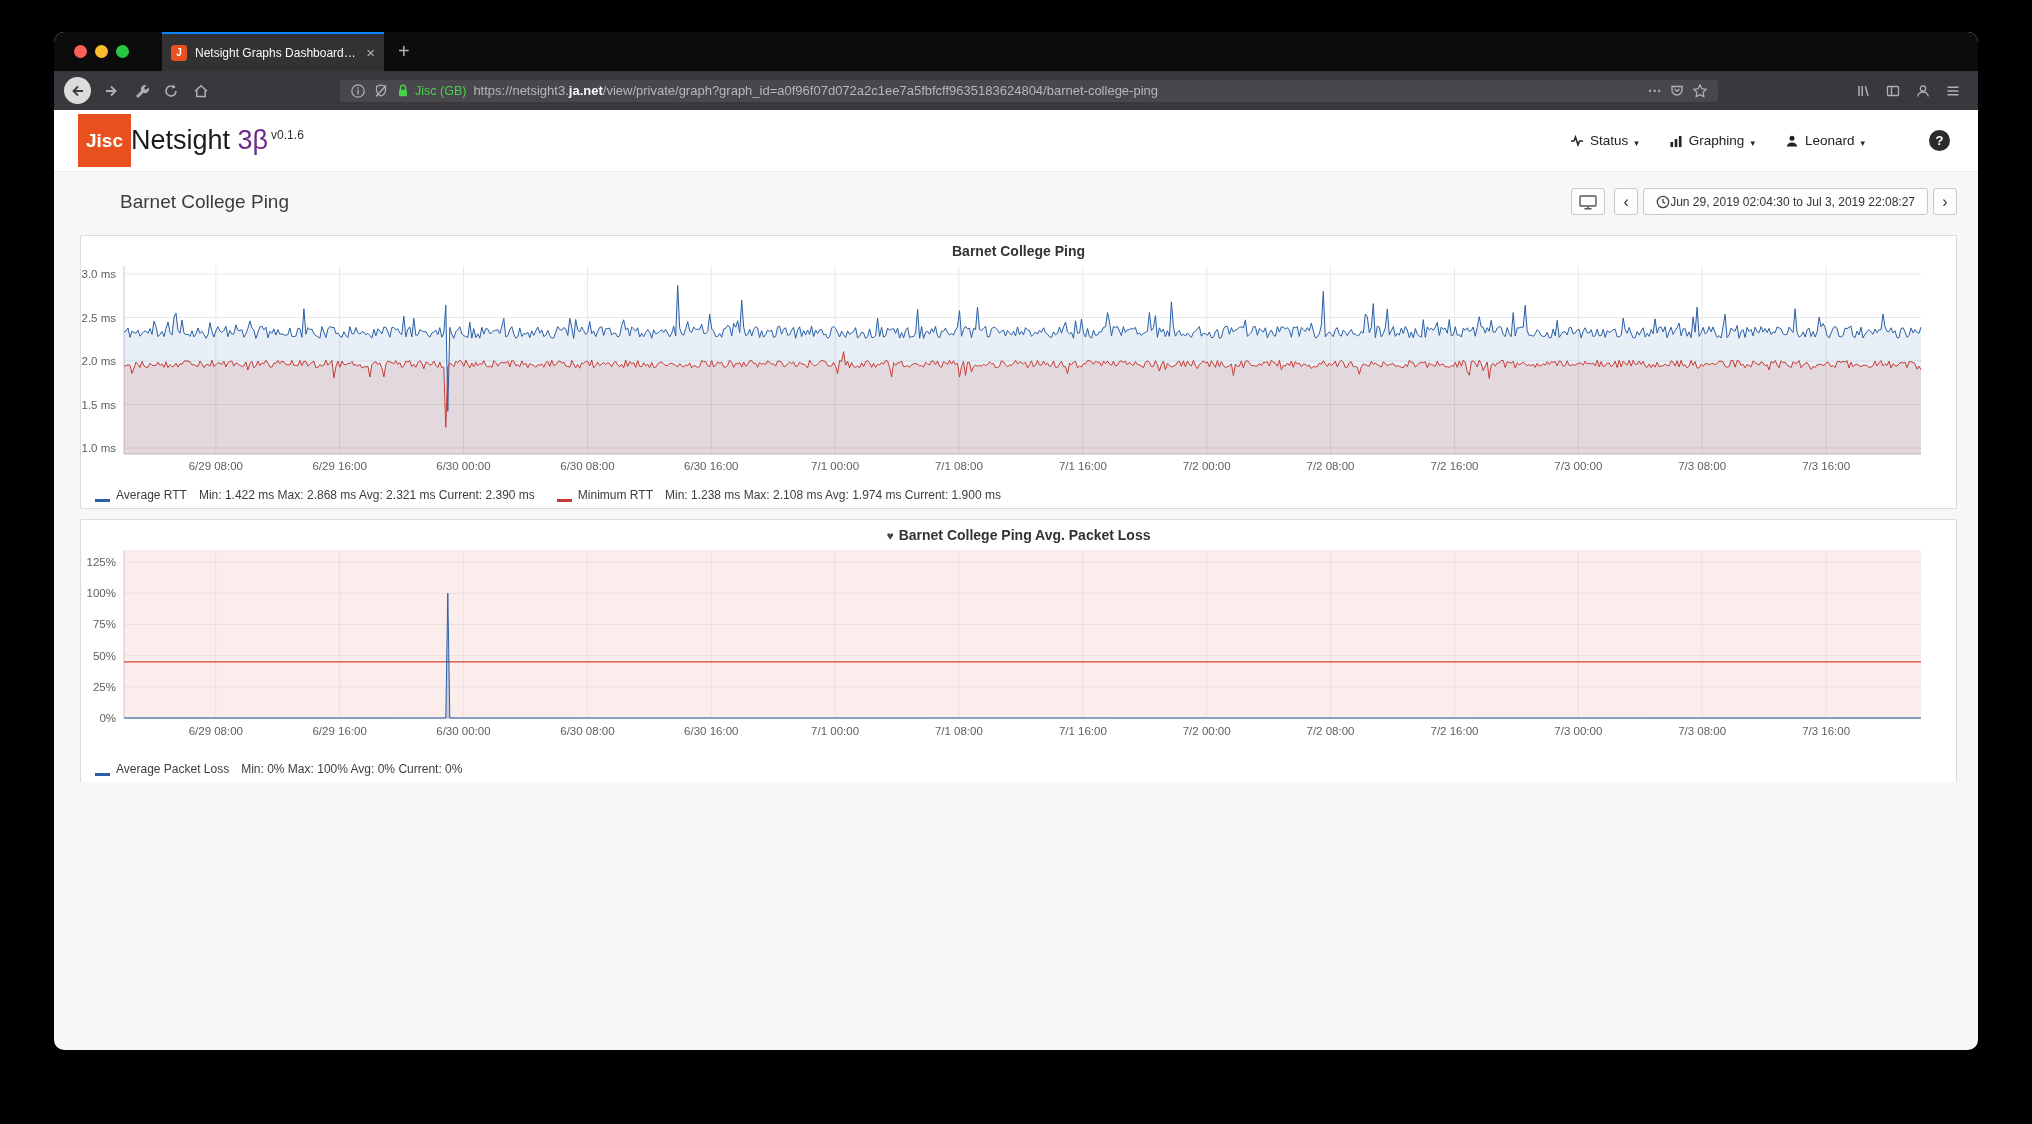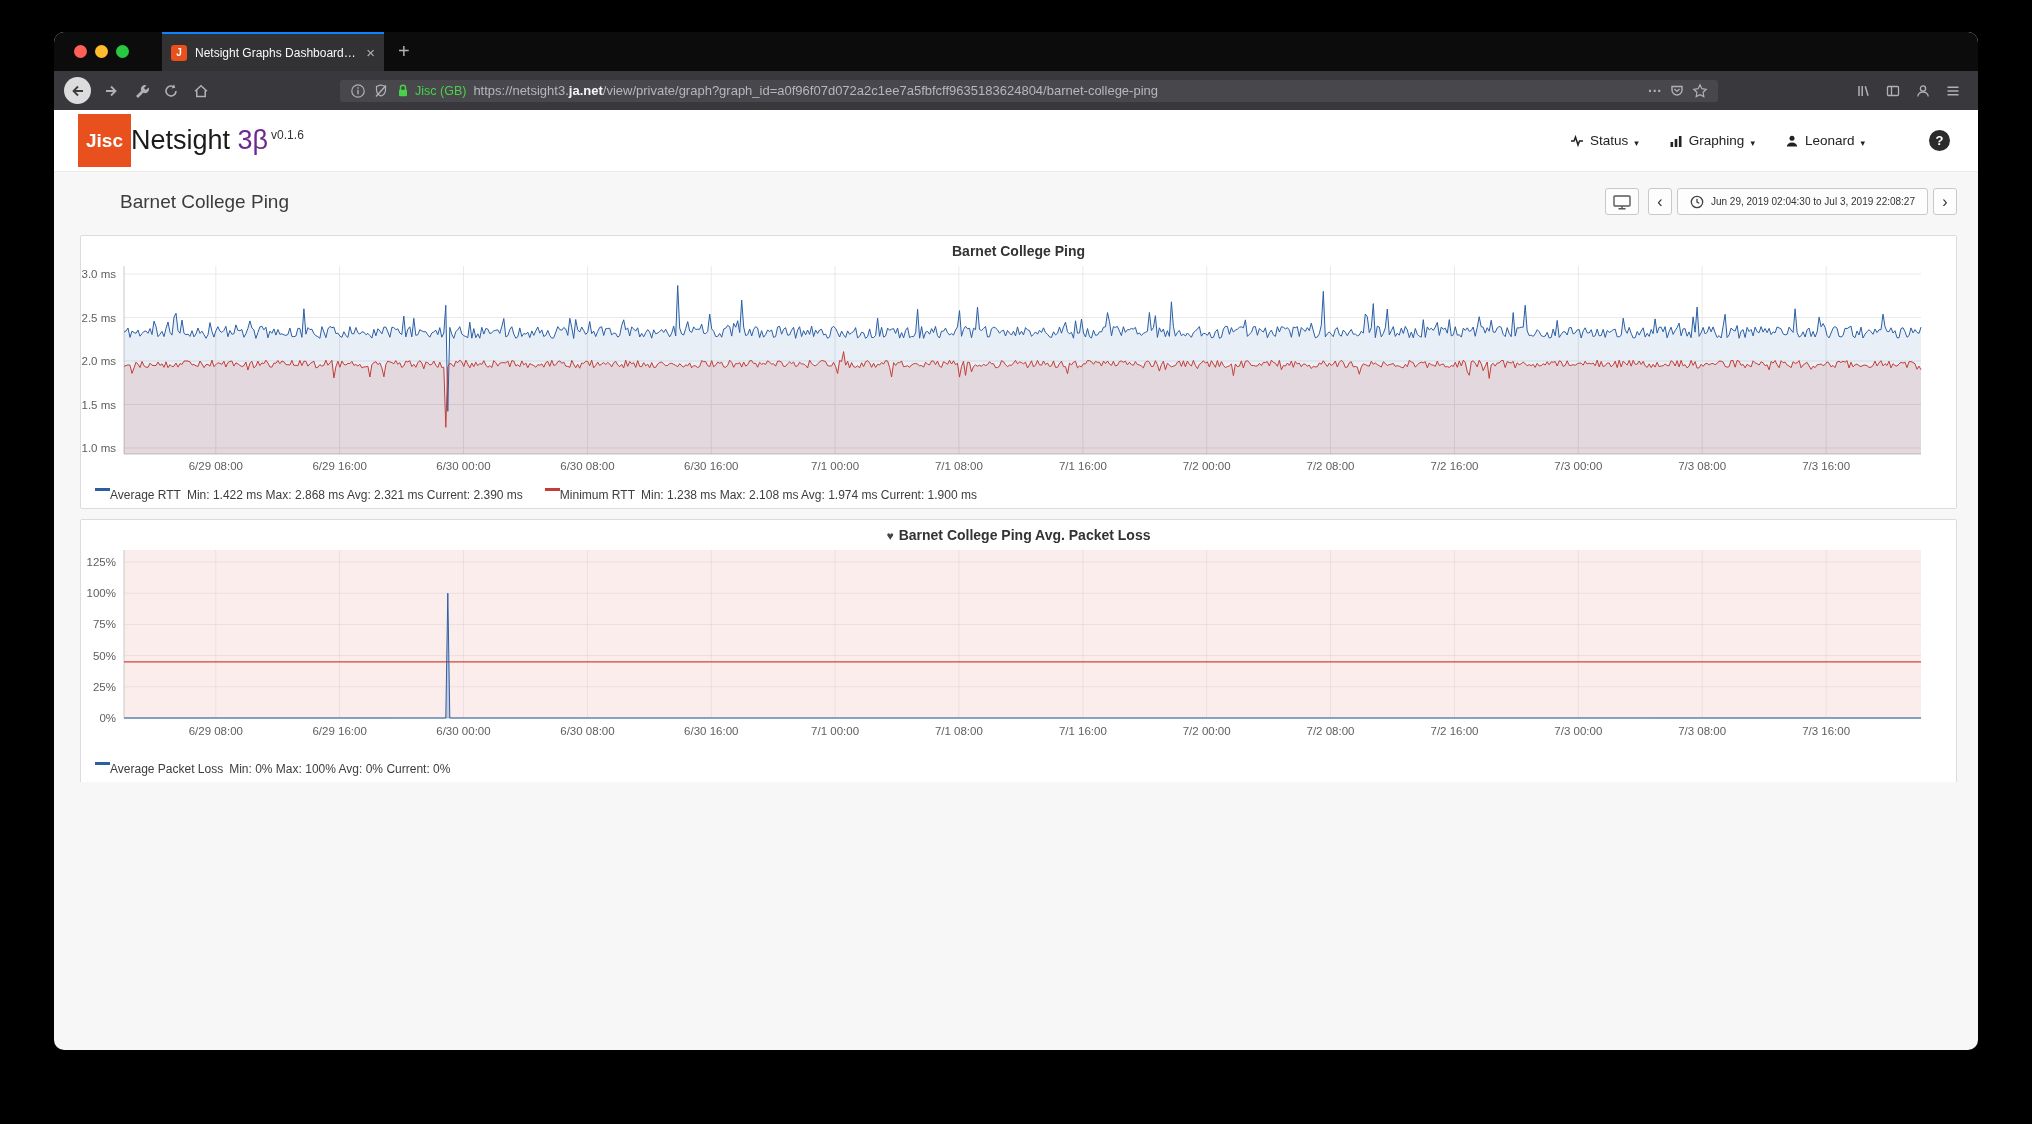--- a/index.html
+++ b/index.html
@@ -45,31 +45,31 @@
   .help{width:21px;height:21px;border-radius:50%;background:#2b2b2b;color:#fff;font-size:13px;
     font-weight:bold;display:flex;align-items:center;justify-content:center;margin:0 28px 0 64px;flex:none}
   .toolbar{display:flex;align-items:center;margin:16px 21px 0 66px}
   .pagetitle{font-size:19px;color:#3c3c3c}
   .controls{margin-left:auto;display:flex;align-items:center;gap:9px}
   .btn{background:#fdfdfd;border:1px solid #c9c9c9;border-radius:3px;height:27px;
     display:flex;align-items:center;justify-content:center;color:#444}
   .btn.iconbtn{width:34px}
   .navgroup{display:flex;gap:5px;align-items:center}
   .btn.arrow{width:24px;font-size:16px;color:#333}
-  .btn.date{padding:0 12px;gap:7px;font-size:10px;color:#333;white-space:nowrap}
+  .btn.date{padding:0 12px;font-size:12px;color:#333;white-space:nowrap}
   .panel{margin:20px 21px 0 26px;background:#fff;border:1px solid #dcdcdc;border-radius:2px;
     height:274px;overflow:hidden}
   .panel.second{margin-top:10px;height:268px}
   .ctitle{text-align:center;font-size:14px;font-weight:bold;color:#333;padding-top:7px;height:26px}
   .alert{margin-right:5px;font-size:12px;color:#444}
   svg.chart{display:block}
   svg.chart text{font-family:"Liberation Sans",sans-serif;font-size:11.5px;fill:#5e5e5e}
   .legend{padding-left:14px;font-size:12px;color:#3d3d3d;display:flex;gap:22px;align-items:center;
     height:18px;margin-top:2px;white-space:nowrap}
-  .legend-item{display:flex;align-items:flex-start;}
+  .legend-item{display:flex;align-items:flex-end;gap:6px}
   .swatch{width:15px;height:3px;display:inline-block}
   .lstats{margin-left:6px}
 </style>
 </head>
 <body>
 
 <div class="window">
 
   <div class="tabbar">
     <div class="lights">

